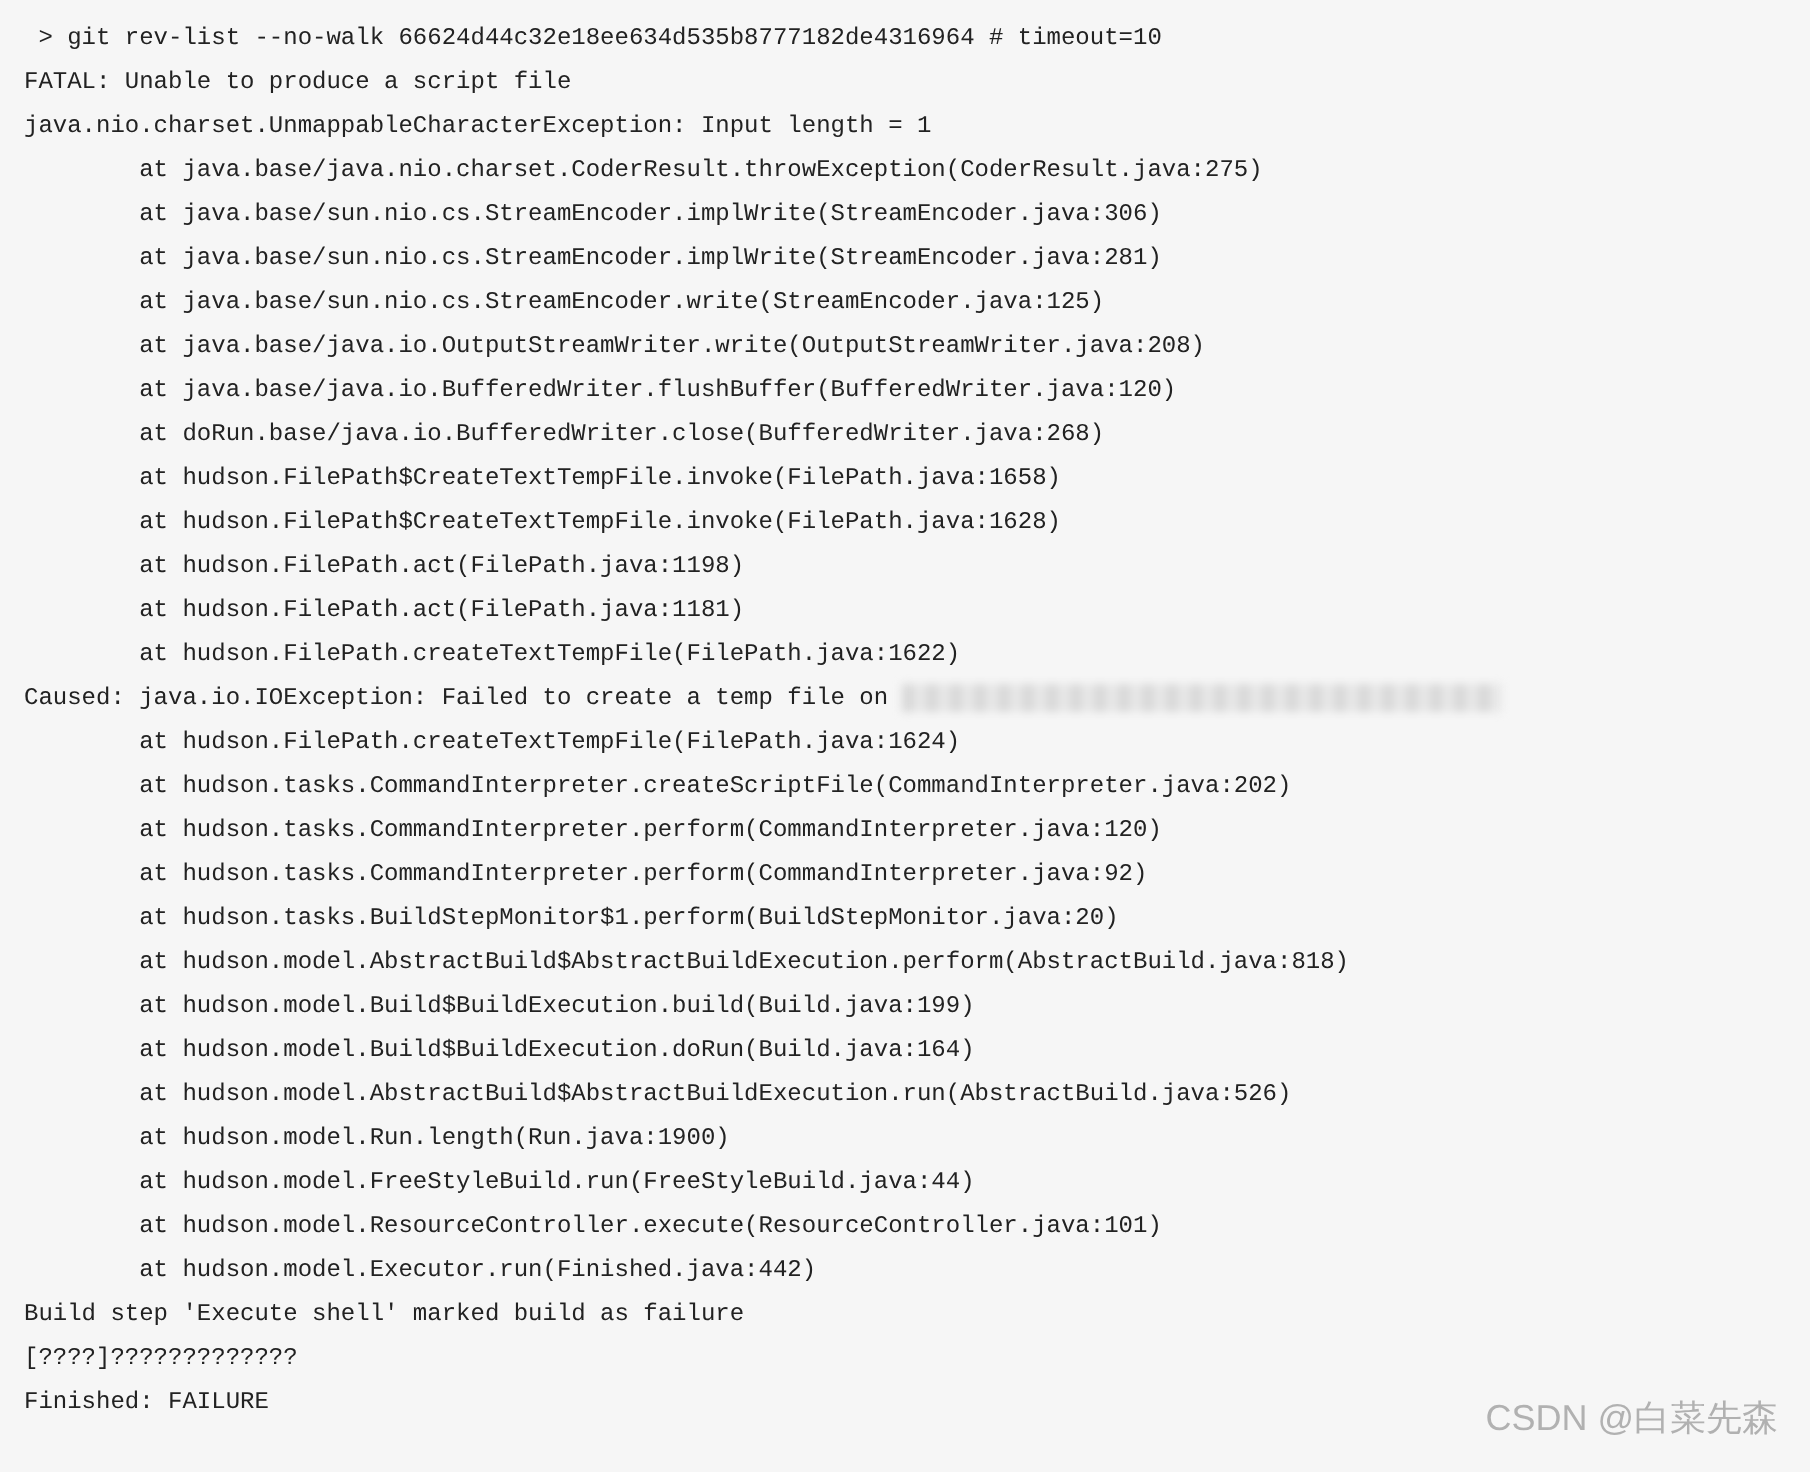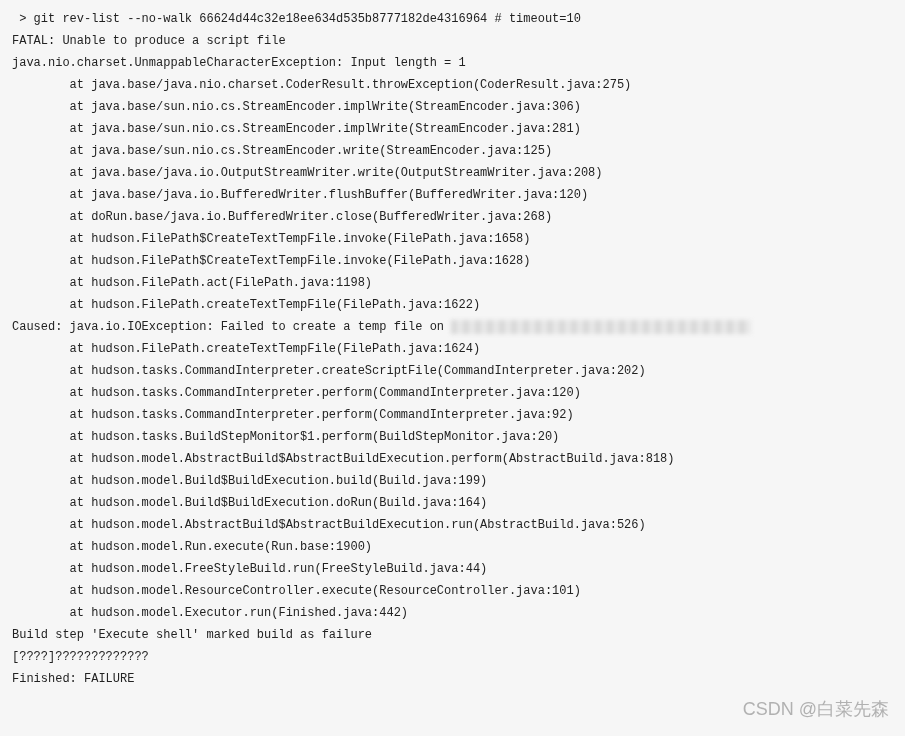--- a/index.html
+++ b/index.html
@@ -51,32 +51,33 @@
     <span class="log-line">        at java.base/java.nio.charset.CoderResult.throwException(CoderResult.java:275)</span>
     <span class="log-line">        at java.base/sun.nio.cs.StreamEncoder.implWrite(StreamEncoder.java:306)</span>
     <span class="log-line">        at java.base/sun.nio.cs.StreamEncoder.implWrite(StreamEncoder.java:281)</span>
     <span class="log-line">        at java.base/sun.nio.cs.StreamEncoder.write(StreamEncoder.java:125)</span>
     <span class="log-line">        at java.base/java.io.OutputStreamWriter.write(OutputStreamWriter.java:208)</span>
     <span class="log-line">        at java.base/java.io.BufferedWriter.flushBuffer(BufferedWriter.java:120)</span>
     <span class="log-line">        at doRun.base/java.io.BufferedWriter.close(BufferedWriter.java:268)</span>
     <span class="log-line">        at hudson.FilePath$CreateTextTempFile.invoke(FilePath.java:1658)</span>
     <span class="log-line">        at hudson.FilePath$CreateTextTempFile.invoke(FilePath.java:1628)</span>
     <span class="log-line">        at hudson.FilePath.act(FilePath.java:1198)</span>
+    <span class="log-line">        at hudson.FilePath.act(FilePath.java:1181)</span>
     <span class="log-line">        at hudson.FilePath.createTextTempFile(FilePath.java:1622)</span>
     <span class="log-line">Caused: java.io.IOException: Failed to create a temp file on <span class="redacted"></span></span>
     <span class="log-line">        at hudson.FilePath.createTextTempFile(FilePath.java:1624)</span>
     <span class="log-line">        at hudson.tasks.CommandInterpreter.createScriptFile(CommandInterpreter.java:202)</span>
     <span class="log-line">        at hudson.tasks.CommandInterpreter.perform(CommandInterpreter.java:120)</span>
     <span class="log-line">        at hudson.tasks.CommandInterpreter.perform(CommandInterpreter.java:92)</span>
     <span class="log-line">        at hudson.tasks.BuildStepMonitor$1.perform(BuildStepMonitor.java:20)</span>
     <span class="log-line">        at hudson.model.AbstractBuild$AbstractBuildExecution.perform(AbstractBuild.java:818)</span>
     <span class="log-line">        at hudson.model.Build$BuildExecution.build(Build.java:199)</span>
     <span class="log-line">        at hudson.model.Build$BuildExecution.doRun(Build.java:164)</span>
     <span class="log-line">        at hudson.model.AbstractBuild$AbstractBuildExecution.run(AbstractBuild.java:526)</span>
-    <span class="log-line">        at hudson.model.Run.execute(Run.base:1900)</span>
+    <span class="log-line">        at hudson.model.Run.length(Run.java:1900)</span>
     <span class="log-line">        at hudson.model.FreeStyleBuild.run(FreeStyleBuild.java:44)</span>
     <span class="log-line">        at hudson.model.ResourceController.execute(ResourceController.java:101)</span>
     <span class="log-line">        at hudson.model.Executor.run(Finished.java:442)</span>
     <span class="log-line">Build step 'Execute shell' marked build as failure</span>
     <span class="log-line"></span>
     <span class="log-line">[????]?????????????</span>
     <span class="log-line">Finished: FAILURE</span>
   </div>
 
 <div class="watermark">CSDN @白菜先森</div>

